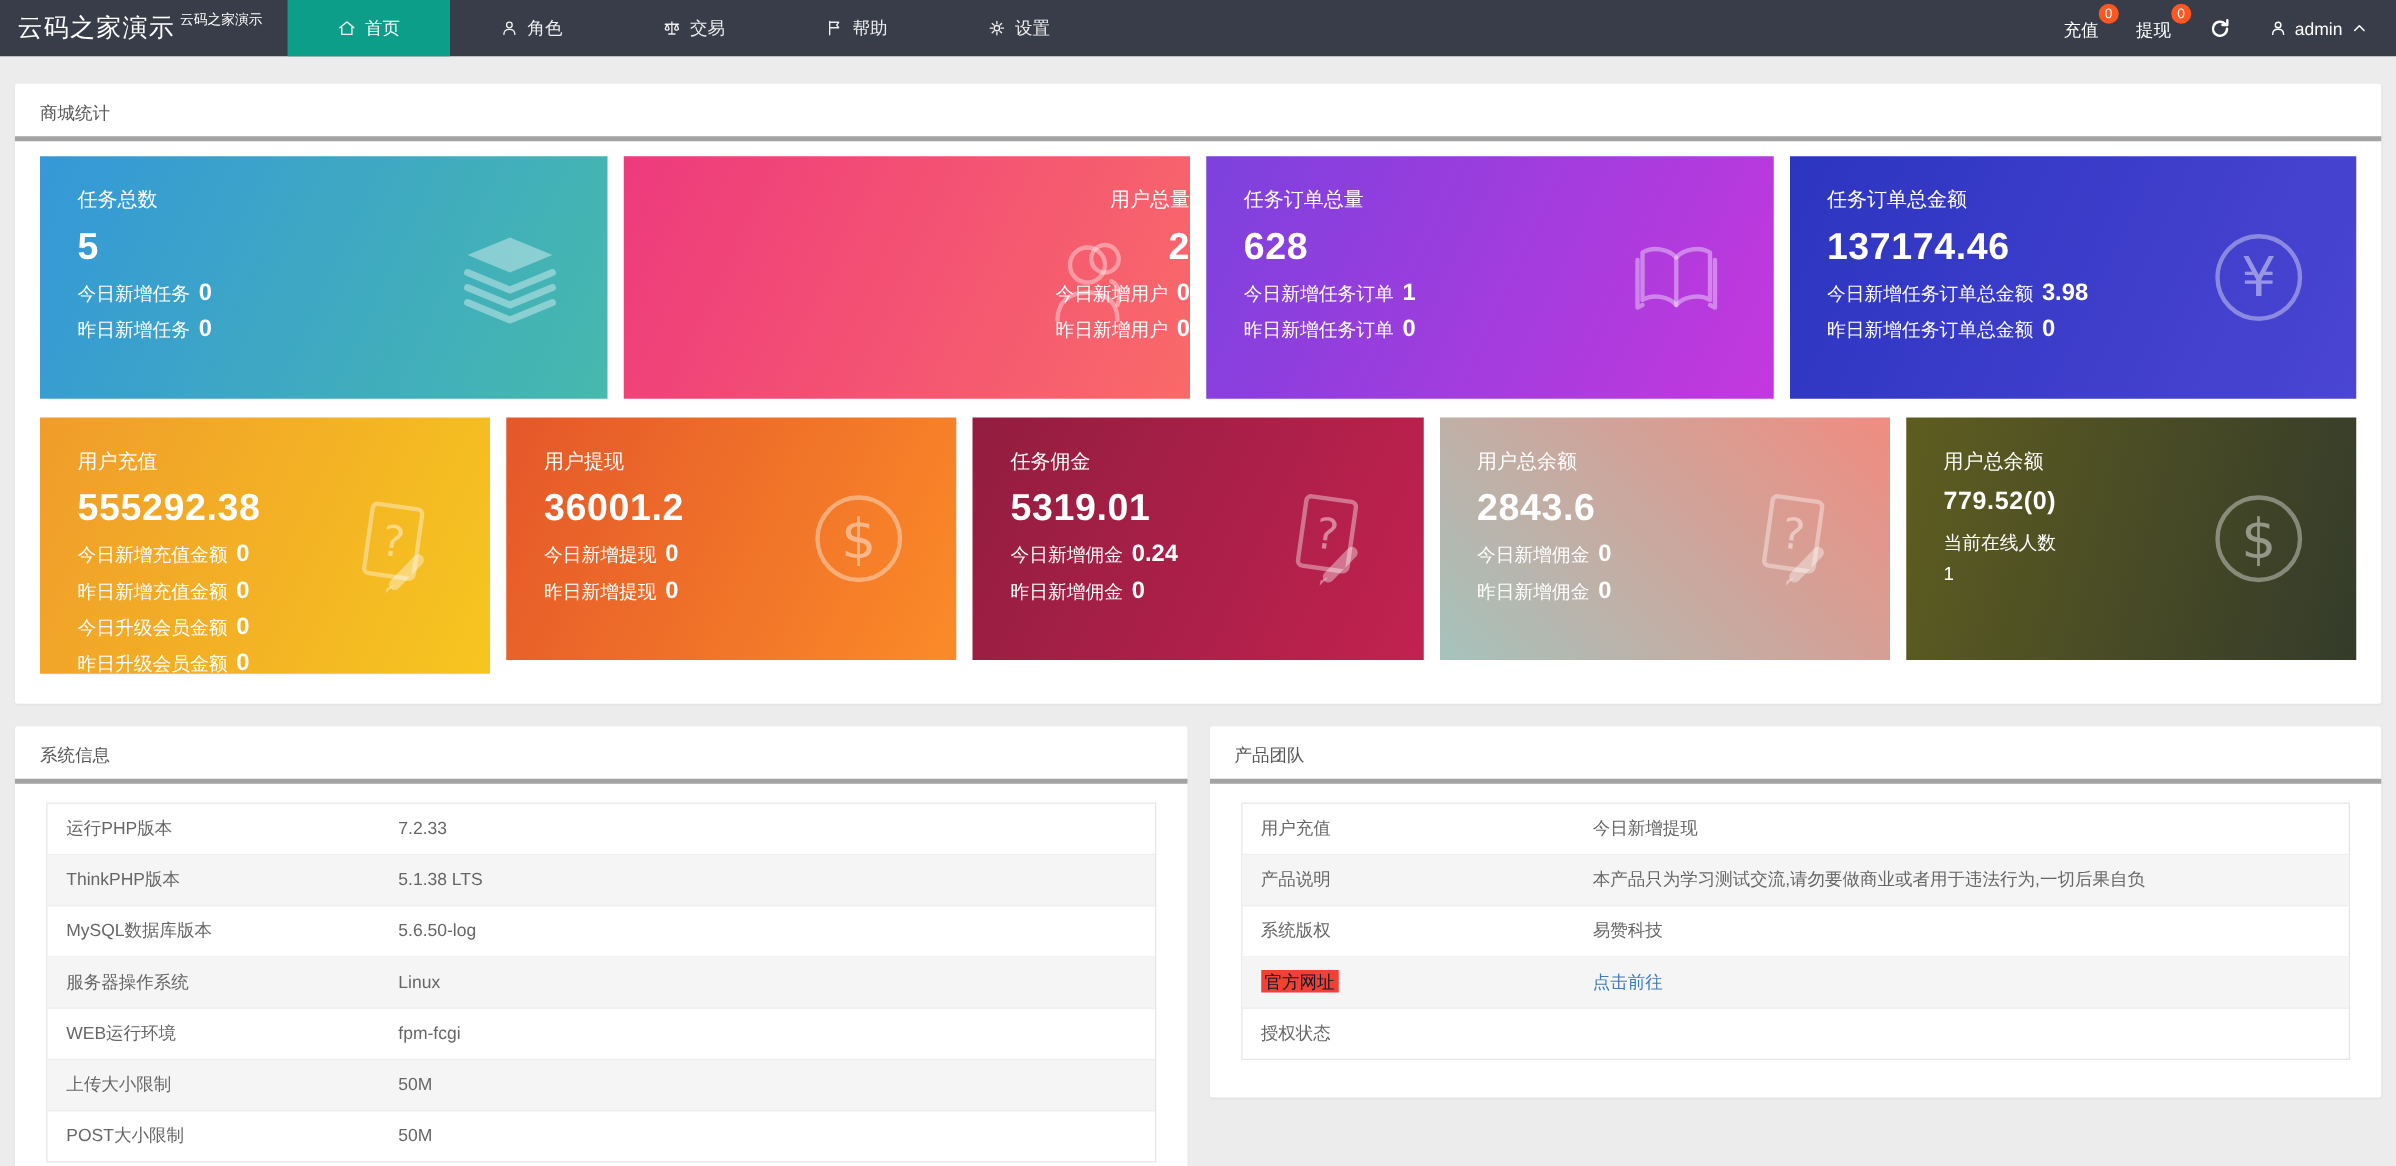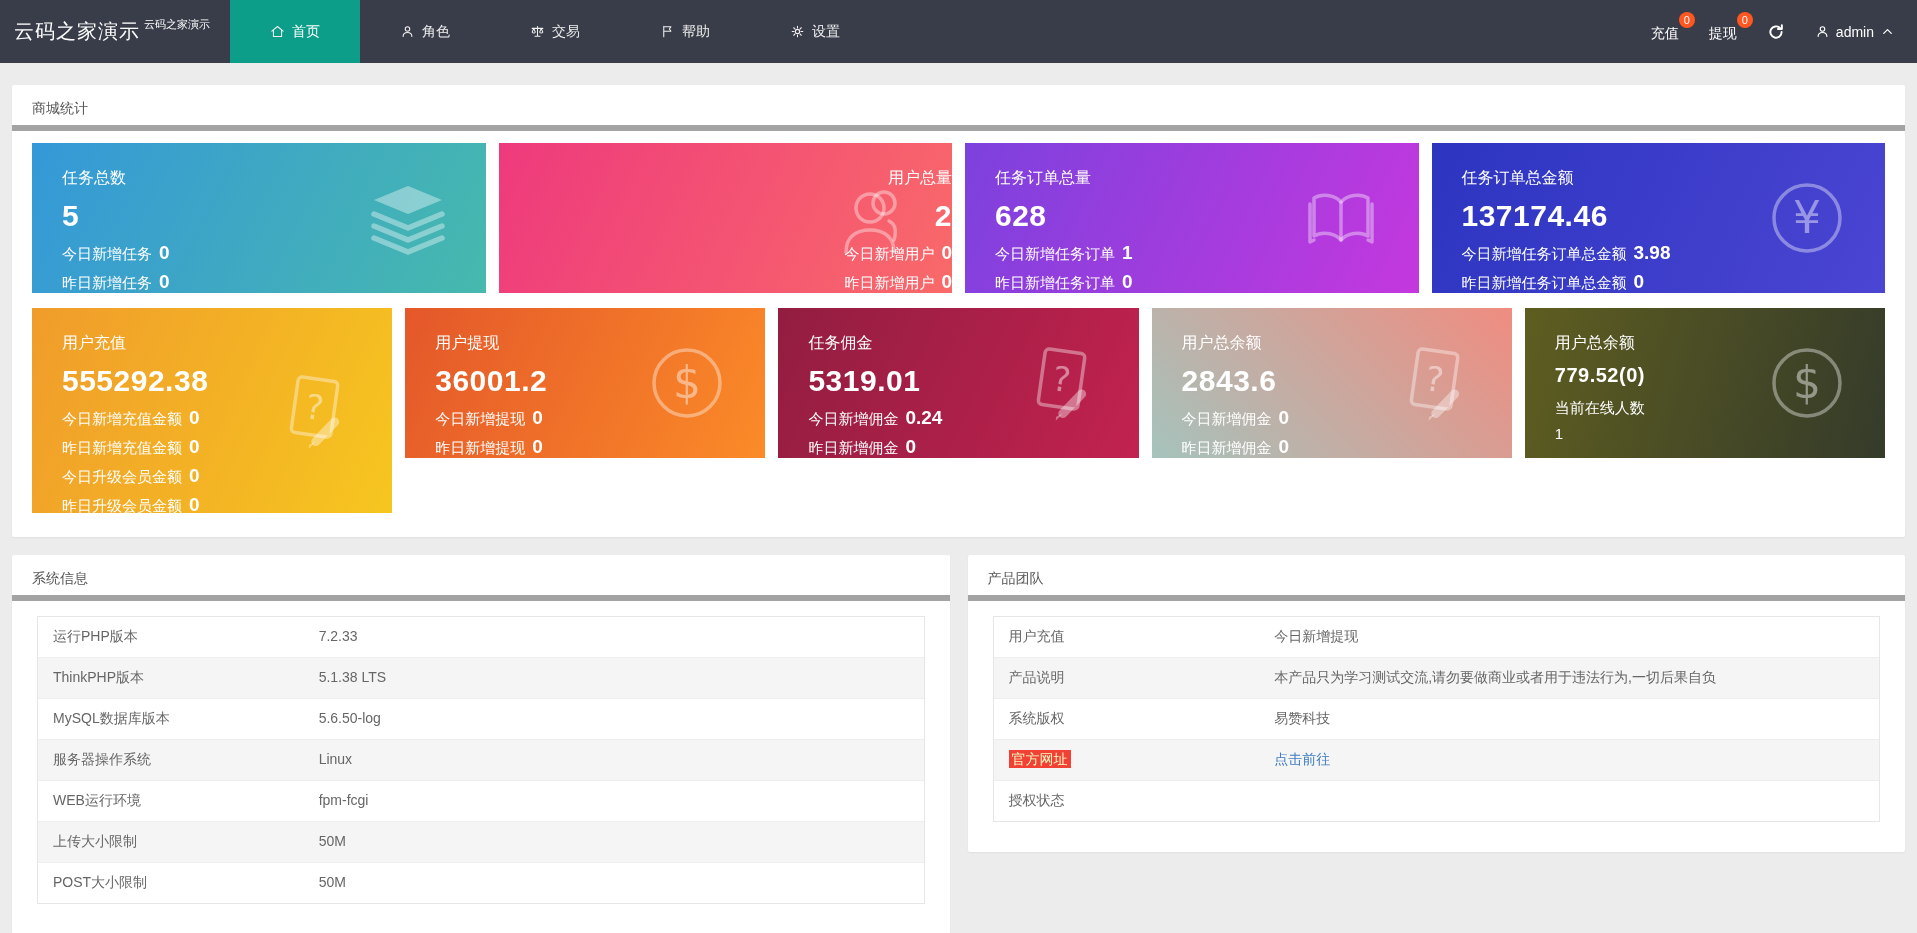--- a/index.html
+++ b/index.html
@@ -1,20 +1,20 @@
 <!DOCTYPE html>
 <html><head>
 <meta charset="utf-8">
 <style>
   * { margin:0; padding:0; box-sizing:border-box; }
   html,body { width:1917px; height:933px; overflow:hidden;
     font-family:"Liberation Sans","DejaVu Sans",sans-serif; background:#ececec; }
 
   
-  .navbar { height:63px; background:#393d49; display:flex; align-items:stretch; color:#fff; }
+  .navbar { height:45px; background:#393d49; display:flex; align-items:stretch; color:#fff; }
   .brand { display:flex; align-items:center; padding:0 14px 0 14px; cursor:pointer; white-space:nowrap; }
   .brand-main { font-size:20px; color:#fff; letter-spacing:1px; }
   .brand-sup { font-size:11px; color:#fff; margin-left:4px; transform:translateY(-7px); }
   .menu { display:flex; list-style:none; margin-left:6px; }
   .menu li { display:flex; align-items:center; gap:7px; padding:0 40px; font-size:14px; color:#eee;
     cursor:pointer; }
   .menu li.active { background:#0d9e89; color:#fff; }
   .nav-icon { width:15px; height:15px; display:block; }
   .nav-icon path,.nav-icon circle { fill:none; stroke:#f0f0f0; stroke-width:1.7; stroke-linecap:round; stroke-linejoin:round; }
   .nav-right { margin-left:auto; display:flex; align-items:center; padding-right:22px; gap:30px; }
@@ -23,27 +23,27 @@
     line-height:16px; height:16px; padding:0 5px; border-radius:9px; }
   .nav-refresh { cursor:pointer; display:flex; align-items:center; }
   .nav-refresh svg { width:18px; height:18px; }
   .nav-user { display:flex; align-items:center; gap:6px; font-size:14px; cursor:pointer; }
   .nav-user svg { width:15px; height:15px; }
 
   
   .content { padding:22px 12px 0 12px; }
   .panel { background:#fff; border-radius:2px; box-shadow:0 1px 2px rgba(0,0,0,.05); }
   .panel-header { height:46px; line-height:46px; padding:0 20px; font-size:14px; color:#555;
-    border-bottom:6px solid #a3a3a3; }
+    border-bottom:4px solid #a3a3a3; }
   .panel-body { padding:12px 20px 24px 20px; }
 
   
   .cards-row { display:flex; gap:13px; align-items:flex-start; }
   .cards-row + .cards-row { margin-top:15px; }
-  .card { position:relative; flex:1; height:150px; color:#fff; padding:25px 0 0 30px; overflow:hidden; }
+  .card { position:relative; flex:1; height:194px; color:#fff; padding:25px 0 0 30px; overflow:hidden; }
   .card.tall { height:205px; }
   .c-title { font-size:16px; margin-bottom:10px; }
   .c-value { font-size:30px; font-weight:bold; margin-bottom:9px; letter-spacing:.5px; }
   .c-value.small { font-size:20px; margin-bottom:12px; }
   .c-line { font-size:15px; margin-bottom:7px; }
   .c-line b { font-size:19px; margin-left:7px; }
   .c-icon { position:absolute; right:38px; top:50%; transform:translateY(-50%); width:80px; height:80px; }
   .c-icon .st { fill:none; stroke:rgba(255,255,255,.38); stroke-width:3.5; stroke-linecap:round; stroke-linejoin:round; }
   .c-icon .fl { fill:rgba(255,255,255,.38); }
   .c-icon text { fill:rgba(255,255,255,.45); font-family:"DejaVu Sans",sans-serif; }
@@ -60,21 +60,21 @@
   
   .bottom { display:flex; gap:18px; align-items:flex-start; margin-top:18px; }
   .bottom .panel { flex:1; }
   .bottom .panel-body { padding:15px 25px 30px 25px; }
   .info-table { border:1px solid #e6e6e6; }
   .trow { display:flex; border-bottom:1px solid #eee; font-size:14px; color:#666; }
   .trow:last-child { border-bottom:none; }
   .trow.stripe { background:#f5f5f5; }
   .tlabel { width:30%; padding:11px 15px; }
   .tvalue { flex:1; padding:11px 15px; }
-  .red-mark { background:#f04134; color:#fef9c3; padding:1px 3px; }
+  .red-mark { background:#f04134; color:#0f172a; padding:1px 3px; }
   .link { color:#3e7cc2; cursor:pointer; }
 </style>
 </head>
 <body>
 
 <div class="navbar">
   <div class="brand">
     <span class="brand-main">云码之家演示</span>
     <span class="brand-sup">云码之家演示</span>
   </div>

